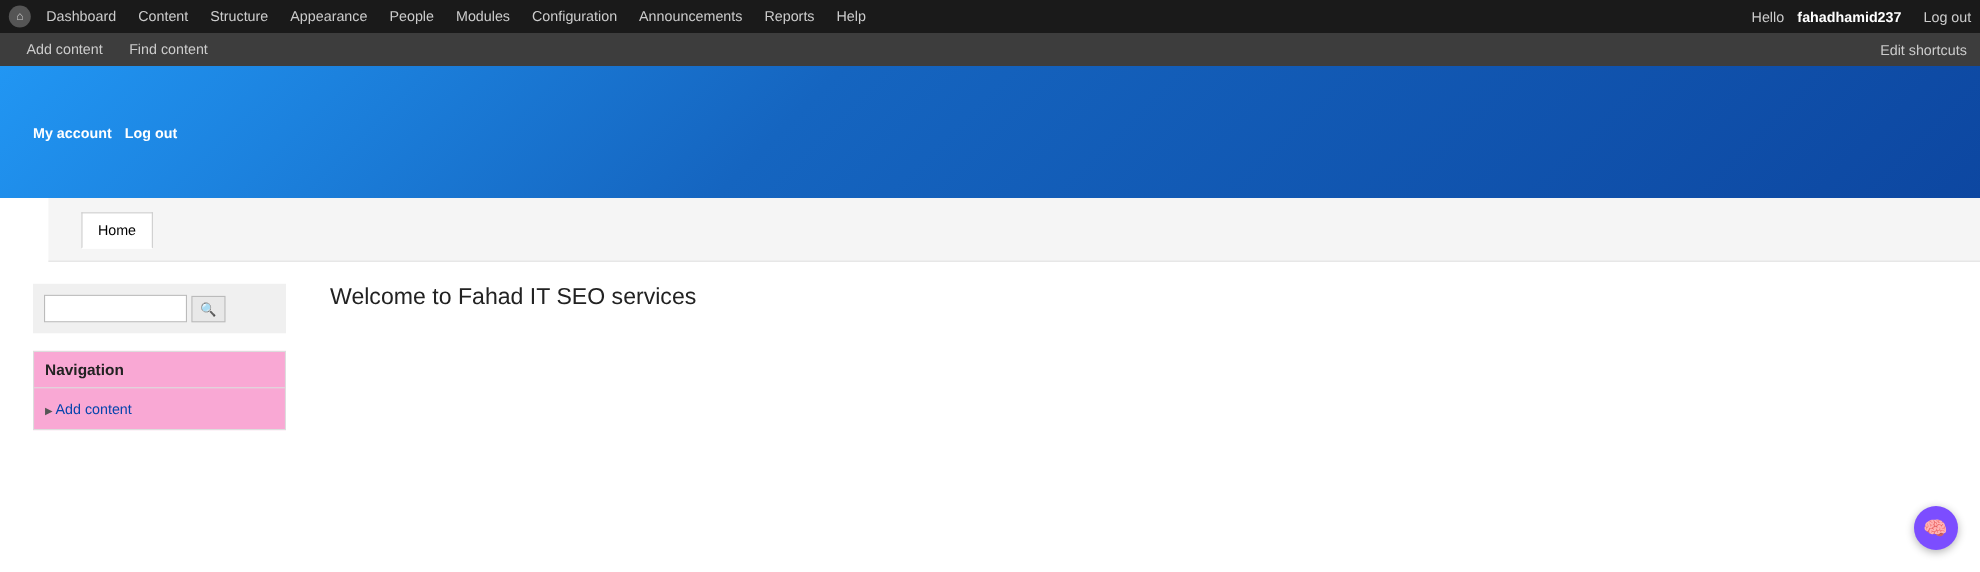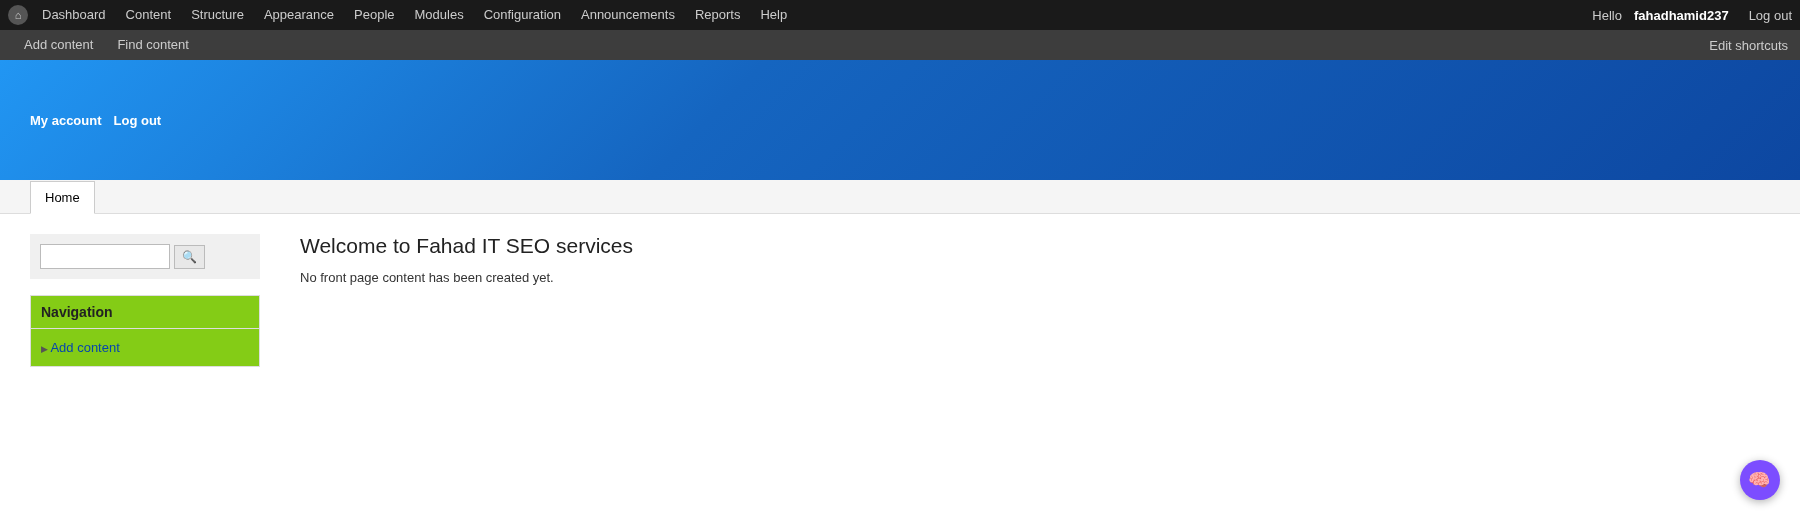--- a/index.html
+++ b/index.html
@@ -108,23 +108,24 @@
       color: #fff;
       text-decoration: none;
       font-size: 13px;
       font-weight: bold;
     }
 
     
     #main-nav {
       background: #f5f5f5;
       border-bottom: 1px solid #ddd;
-      padding: 0 30px;
+      padding: 12px 30px;
       display: flex;
       align-items: flex-end;
+      margin-left: 44px;
     }
     .nav-tab {
       padding: 8px 14px;
       font-size: 13px;
       border: 1px solid #ccc;
       border-bottom: none;
       background: #e8e8e8;
       color: #333;
       text-decoration: none;
       cursor: pointer;
@@ -167,21 +168,21 @@
       background: #fff;
     }
     .search-btn {
       background: #e8e8e8;
       border: 1px solid #bbb;
       cursor: pointer;
       padding: 4px 7px;
       font-size: 12px;
     }
     .navigation-block {
-      background: #84cc16;
+      background: #f9a8d4;
       border: 1px solid #ddd;
       padding: 0;
     }
     .navigation-block h3 {
       font-size: 14px;
       font-weight: bold;
       padding: 8px 10px;
       color: #222;
       border-bottom: 1px solid #ddd;
     }
@@ -299,17 +300,16 @@
       <ul>
         <li>
           <a>Add content</a>
         </li>
       </ul>
     </div>
   </div>
 
   <div id="main-content">
     <h1 class="page-title">Welcome to Fahad IT SEO services</h1>
-    <p class="no-content-msg">No front page content has been created yet.</p>
   </div>
 </div>
 
 <div class="bottom-right-widget">🧠</div>
 
 </body></html>

